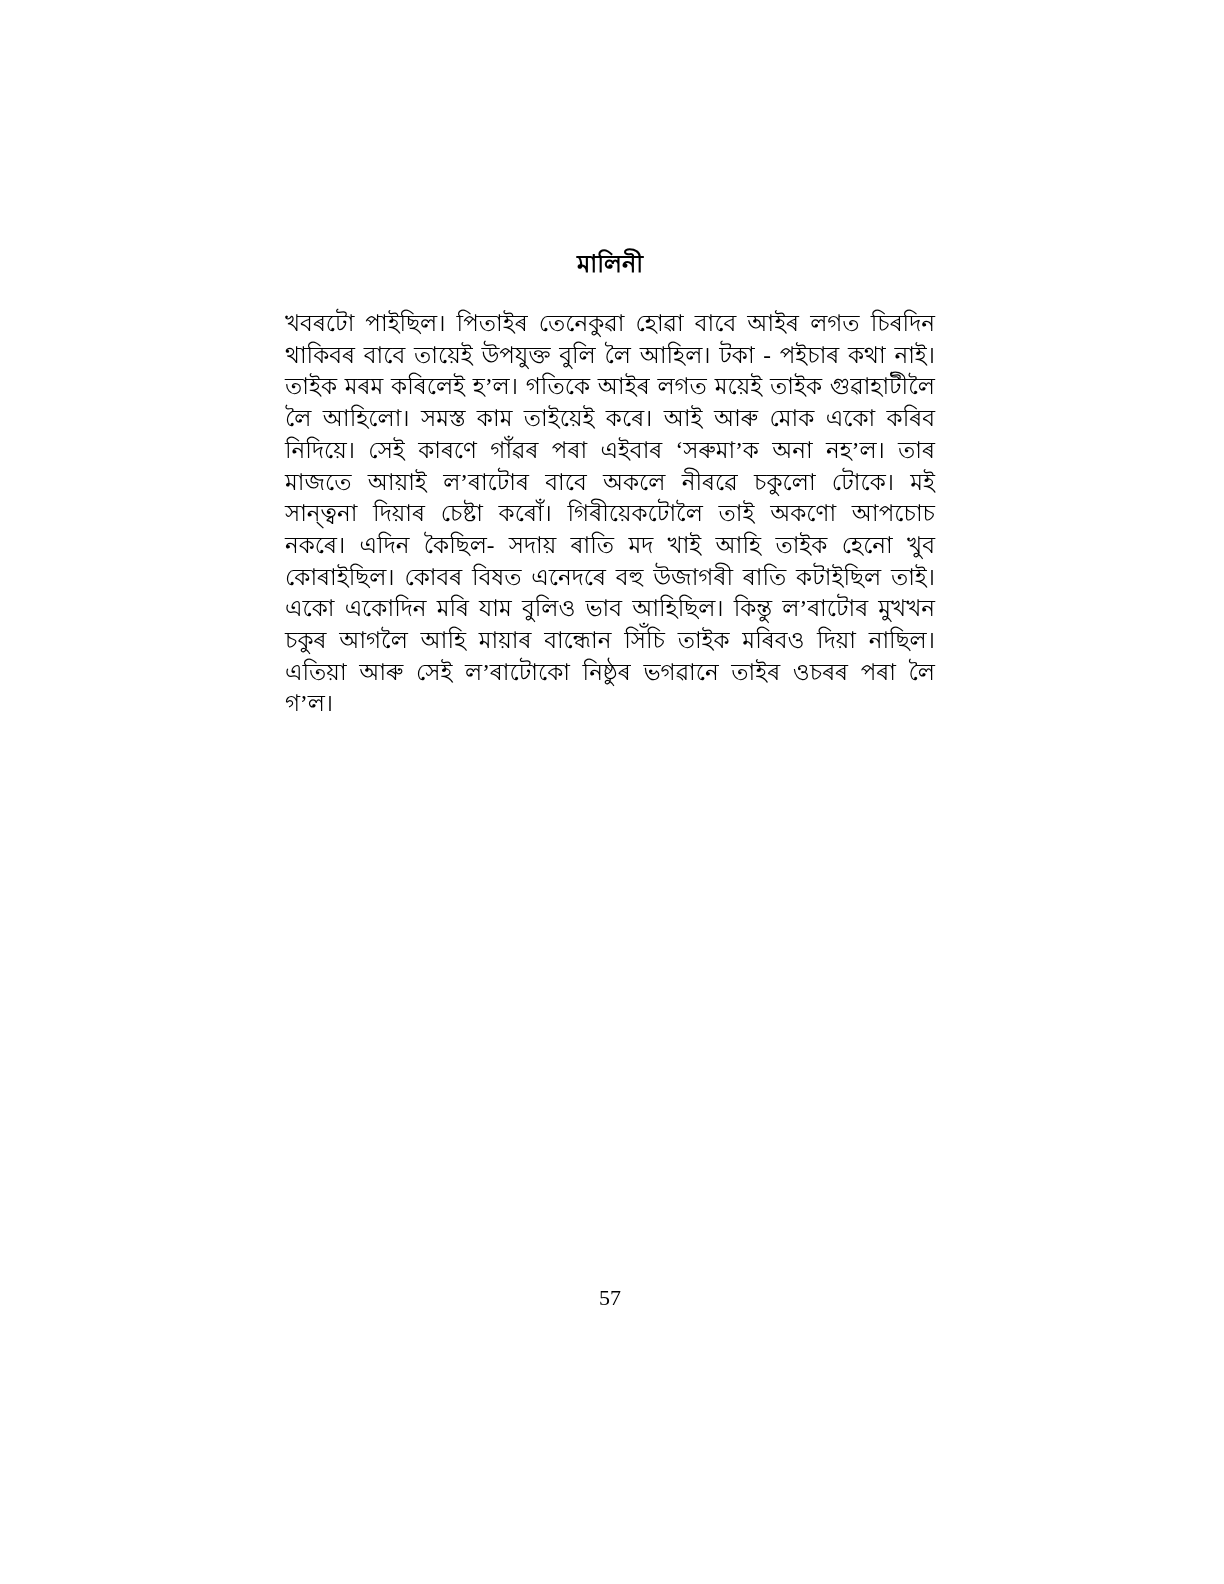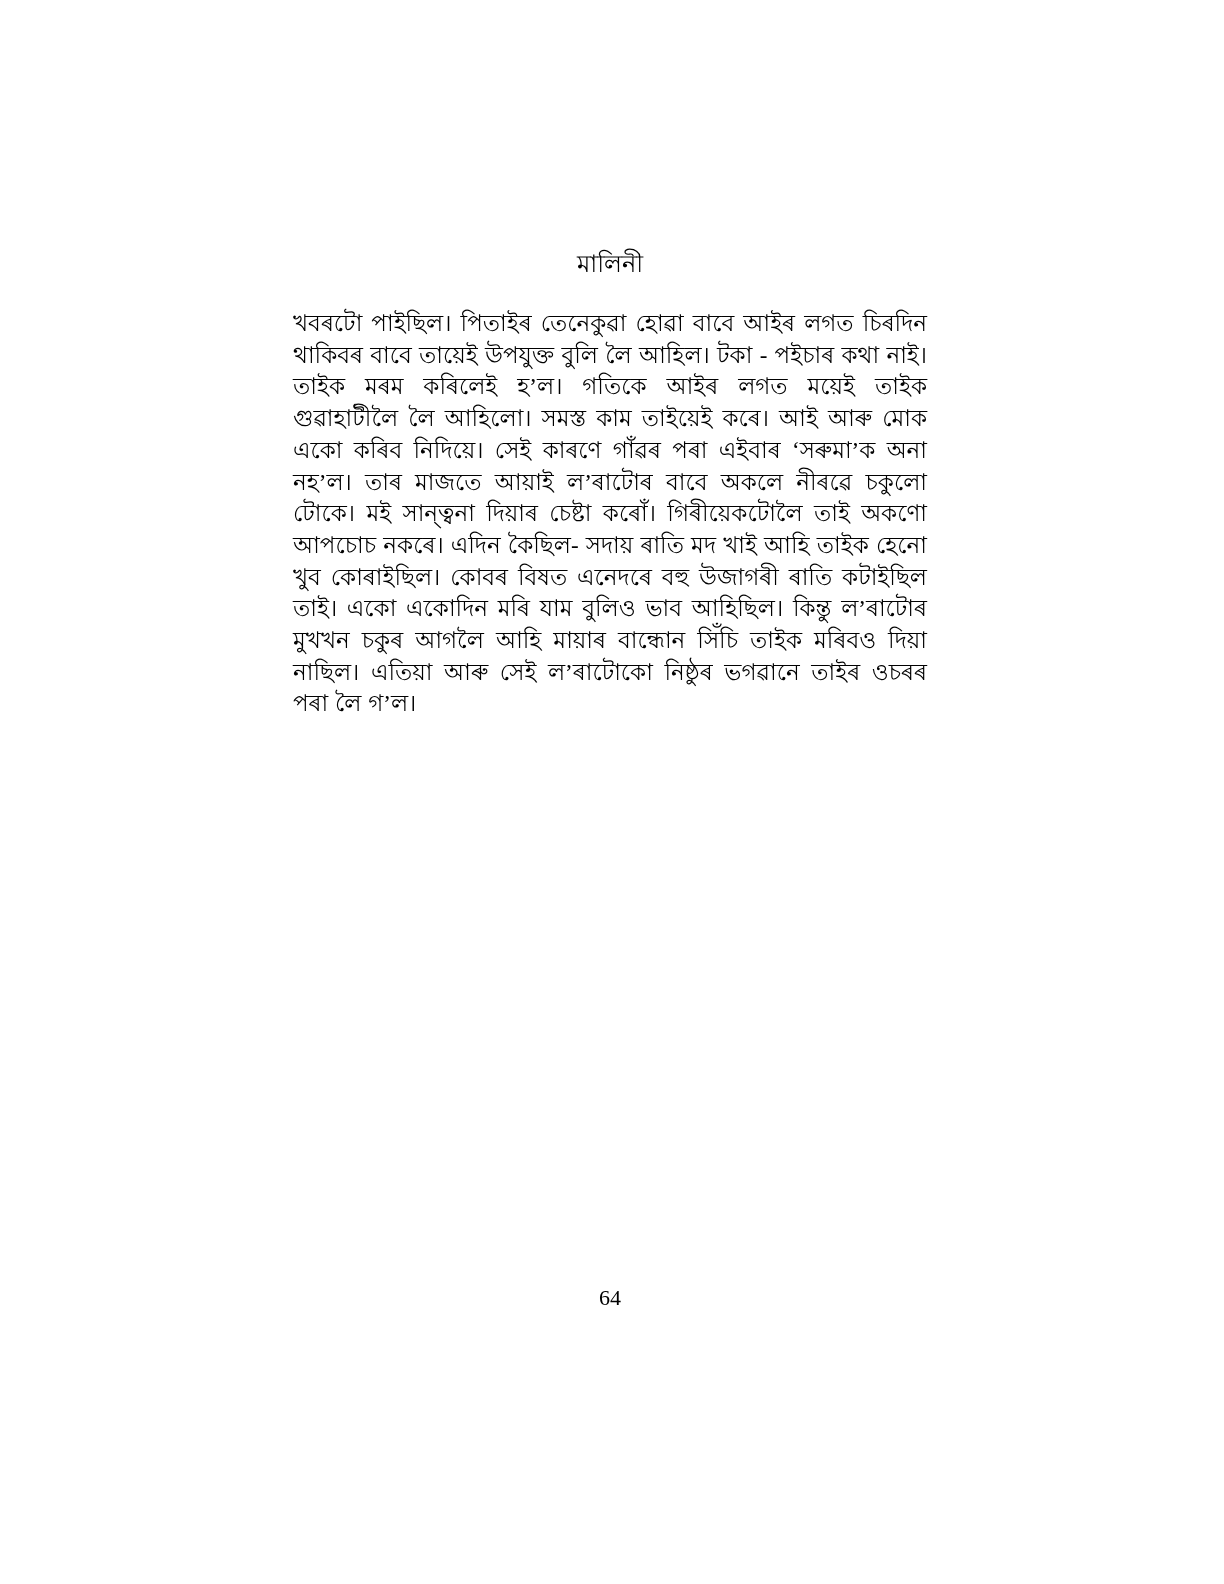--- a/index.html
+++ b/index.html
@@ -24,30 +24,30 @@
     background: #ffffff;
   }
   .text-block {
     position: absolute;
     left: 285px;
     top: 248px;
     width: 650px;
   }
   .doc-title {
     text-align: center;
-    font-weight: normal;
+    font-weight: bold;
     font-size: 24px;
     line-height: 32px;
     margin: 0 0 28px 0;
   }
   .body-para {
     font-size: 23px;
     line-height: 31.7px;
     text-align: justify;
-    margin: 8px;
+    margin: 0;
     word-spacing: 1px;
   }
   .body-para.indented {
     text-indent: 55px;
   }
   .page-number {
     position: absolute;
     left: 285px;
     top: 1283px;
     width: 650px;
@@ -57,14 +57,14 @@
   }
 </style>
 </head>
 <body>
 
 <div class="page">
   <div class="text-block">
     <h1 class="doc-title">মালিনী</h1>
     <p class="body-para">খবৰটো পাইছিল। পিতাইৰ তেনেকুৱা হোৱা বাবে আইৰ লগত চিৰদিন থাকিবৰ বাবে তায়েই উপযুক্ত বুলি লৈ আহিল। টকা - পইচাৰ কথা নাই। তাইক মৰম কৰিলেই হ’ল। গতিকে আইৰ লগত ময়েই তাইক গুৱাহাটীলৈ লৈ আহিলো। সমস্ত কাম তাইয়েই কৰে। আই আৰু মোক একো কৰিব নিদিয়ে। সেই কাৰণে গাঁৱৰ পৰা এইবাৰ ‘সৰুমা’ক অনা নহ’ল। তাৰ মাজতে আয়াই ল’ৰাটোৰ বাবে অকলে নীৰৱে চকুলো টোকে। মই সান্ত্বনা দিয়াৰ চেষ্টা কৰোঁ। গিৰীয়েকটোলৈ তাই অকণো আপচোচ নকৰে। এদিন কৈছিল- সদায় ৰাতি মদ খাই আহি তাইক হেনো খুব কোৰাইছিল। কোবৰ বিষত এনেদৰে বহু উজাগৰী ৰাতি কটাইছিল তাই। একো একোদিন মৰি যাম বুলিও ভাব আহিছিল। কিন্তু ল’ৰাটোৰ মুখখন চকুৰ আগলৈ আহি মায়াৰ বান্ধোন সিঁচি তাইক মৰিবও দিয়া নাছিল। এতিয়া আৰু সেই ল’ৰাটোকো নিষ্ঠুৰ ভগৱানে তাইৰ ওচৰৰ পৰা লৈ গ’ল।</p>
   </div>
-  <div class="page-number">64</div>
+  <div class="page-number">57</div>
 </div>
 
 </body></html>

